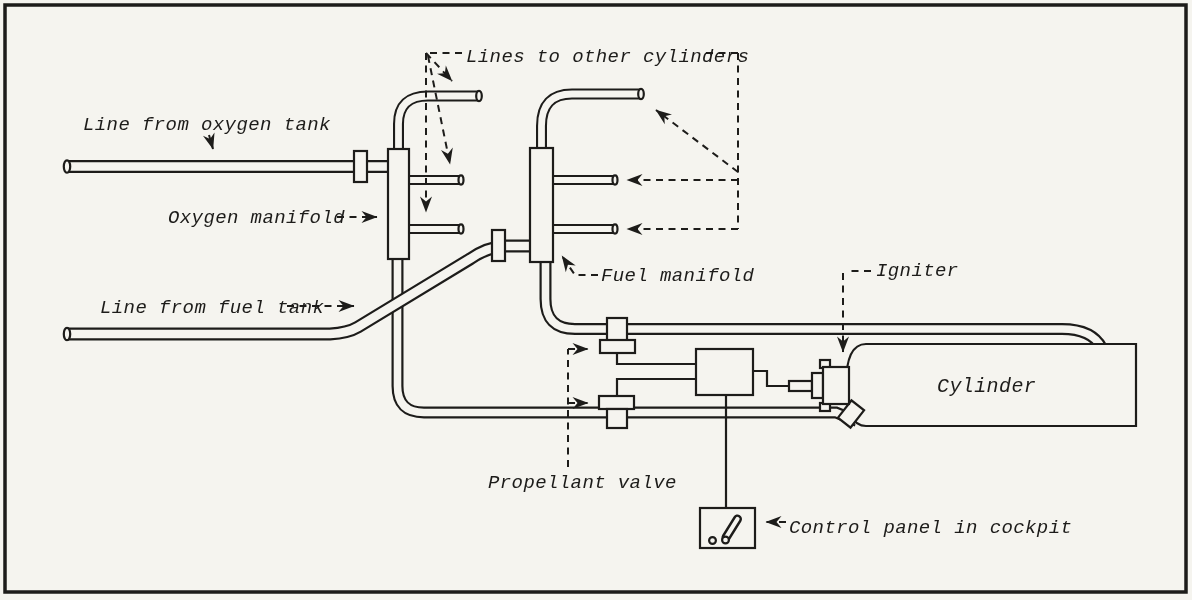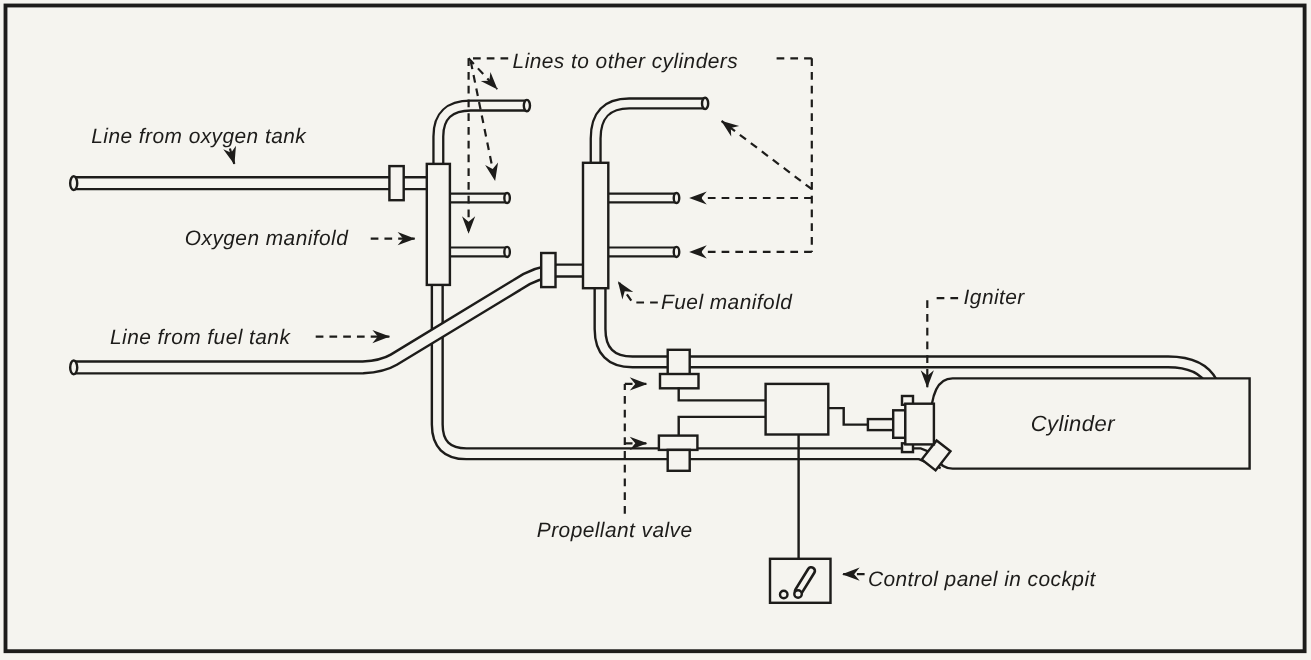--- a/index.html
+++ b/index.html
@@ -1,18 +1,18 @@
 <!DOCTYPE html>
 <html><head>
 <meta charset="utf-8">
 <style>
   html,body{margin:0;padding:0;background:#e8e7e3;}
   .figure-wrap{
     position:relative;width:1192px;height:600px;background:#f5f4ef;
-    font-family:Liberation Sans, sans-serif;overflow:hidden;
+    font-family:Liberation Mono, monospace;overflow:hidden;
   }
   svg{display:block}
   .ink-stroke{stroke:#1d1c1a;fill:none;}
   .comp{fill:#f5f4ef;stroke:#1d1c1a;stroke-width:2.2;}
   .pipe-outer{stroke:#1d1c1a;fill:none;}
   .pipe-inner{stroke:#f5f4ef;fill:none;}
   .wire{stroke:#1d1c1a;stroke-width:2.2;fill:none;}
   .dash{stroke:#1d1c1a;stroke-width:2;fill:none;stroke-dasharray:7 5.5;}
   .solidptr{stroke:#1d1c1a;stroke-width:2;fill:none;}
   .lbl{font-style:italic;font-size:19px;fill:#1d1c1a;letter-spacing:0.4px;}

